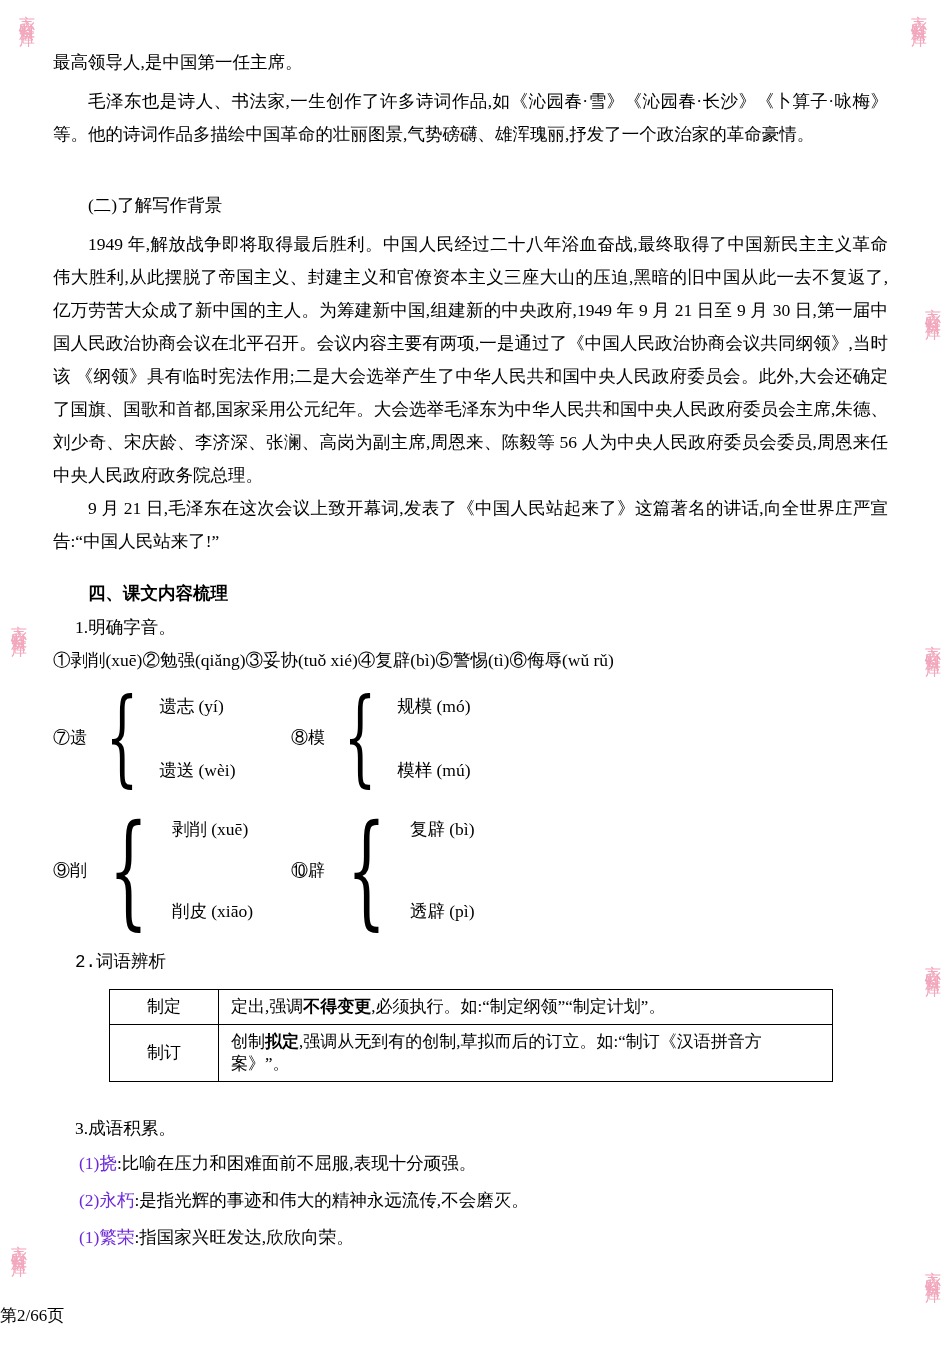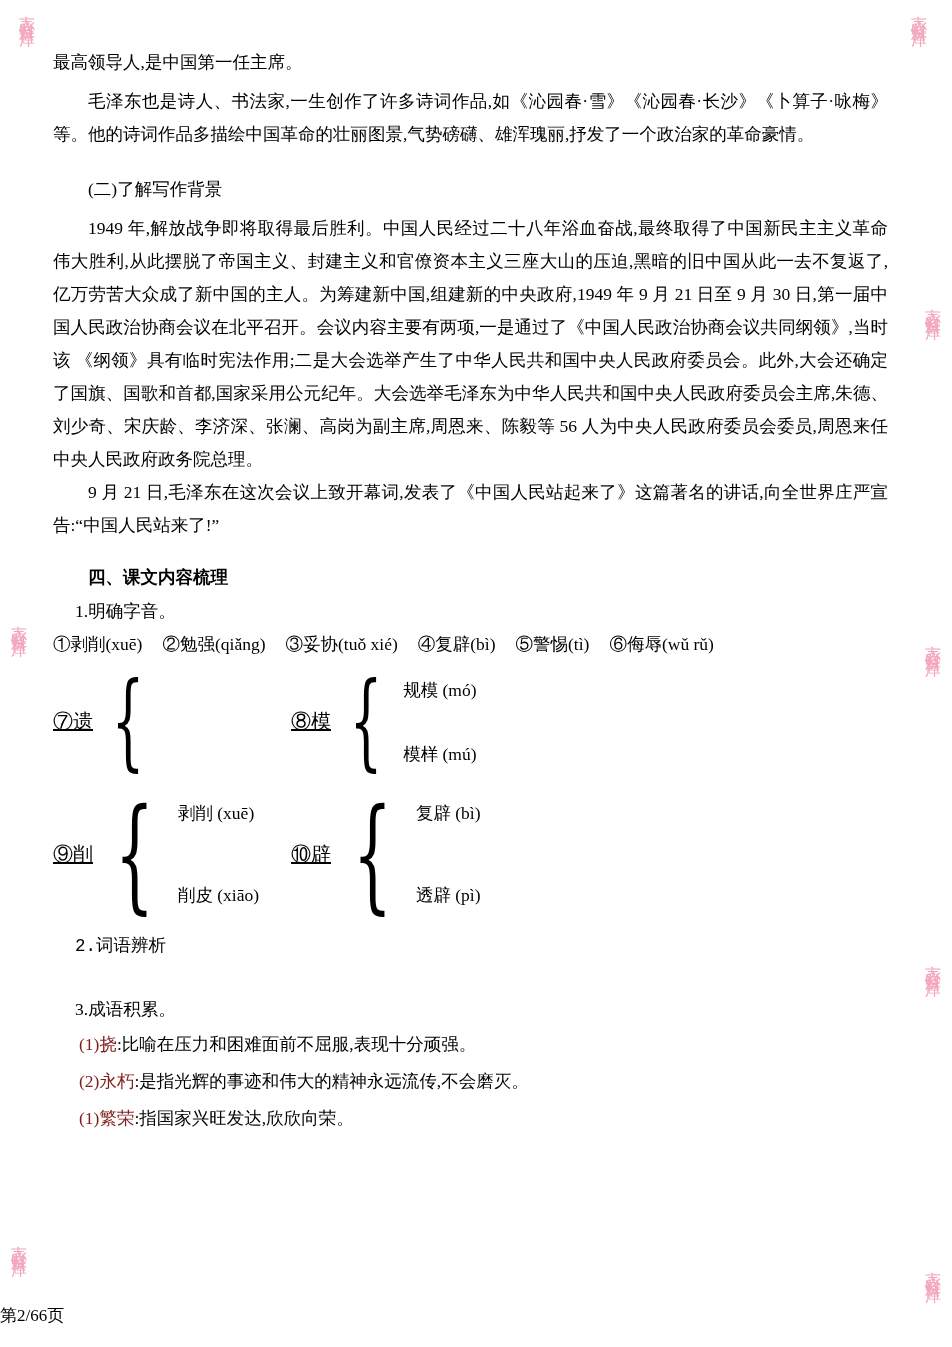--- a/index.html
+++ b/index.html
@@ -36,39 +36,38 @@
     left:53px;right:64px;top:46px;
     font-size:17.5px;
   }
   .para{
     margin:0;
     line-height:33px;
     text-align:justify;
   }
   .indent{text-indent:2em;}
   .mt-sm{margin-top:6px;}
-  .mt-md{margin-top:22px;}
+  .mt-md{margin-top:38px;}
   .mt-lg{margin-top:30px;}
   .mt-xl{margin-top:20px;font-family:Liberation Mono, monospace;}
   .heading-bold{font-weight:bold;}
   .sub{padding-left:22px;}
 
   .phonetics{
     display:flex;
-    gap:20px;
     line-height:33px;
     white-space:nowrap;
   }
 
   .poly-row{display:flex;align-items:center;}
   .poly-row-1{margin-top:14px;}
   .poly-row-2{margin-top:30px;}
   .poly-col-1{flex:0 0 238px;}
   .poly-group{display:flex;align-items:center;}
-  .poly-label{font-size:20px;text-decoration:underline;}
+  .poly-label{font-size:17px;}
   .poly-brace{
     font-family:"DejaVu Serif",serif;
     font-weight:300;
     line-height:0.9;
     transform:scaleX(0.5);
     display:inline-block;
     margin:0 0 0 2px;
   }
   .poly-row-1 .poly-brace{font-size:104px;}
   .poly-row-2 .poly-brace{font-size:124px;}
@@ -96,21 +95,21 @@
     width:84px;
     text-align:center;
   }
 
   .idiom{
     margin:0;
     padding-left:26px;
     line-height:37px;
     text-align:justify;
   }
-  .red{color:#7f1d1d;}
+  .red{color:#6d28d9;}
 
   .footer{
     position:absolute;
     bottom:20px;
     left:0;
     width:100%;
     text-align:left;
     font-size:17px;
   }
 </style>
@@ -149,20 +148,24 @@
     <span>③妥协(tuǒ xié)</span>
     <span>④复辟(bì)</span>
     <span>⑤警惕(tì)</span>
     <span>⑥侮辱(wǔ rǔ)</span>
   </div>
 
   <div class="poly-row poly-row-1">
     <div class="poly-group poly-col-1">
       <span class="poly-label">⑦遗</span>
       <span class="poly-brace">{</span>
+      <span class="poly-items">
+        <span>遗志 (yí)</span>
+        <span>遗送 (wèi)</span>
+      </span>
     </div>
     <div class="poly-group">
       <span class="poly-label">⑧模</span>
       <span class="poly-brace">{</span>
       <span class="poly-items">
         <span>规模 (mó)</span>
         <span>模样 (mú)</span>
       </span>
     </div>
   </div>
@@ -181,20 +184,32 @@
       <span class="poly-brace">{</span>
       <span class="poly-items">
         <span>复辟 (bì)</span>
         <span>透辟 (pì)</span>
       </span>
     </div>
   </div>
 
   <p class="para sub mt-xl">2.词语辨析</p>
 
+  <table class="disc-table">
+    <tbody>
+        <tr>
+      <td class="term">制定</td>
+      <td><span>定出,强调</span><b>不得变更</b><span>,必须执行。如:“制定纲领”“制定计划”。</span></td>
+    </tr>
+    <tr>
+      <td class="term">制订</td>
+      <td><span>创制</span><b>拟定</b><span>,强调从无到有的创制,草拟而后的订立。如:“制订《汉语拼音方案》”。</span></td>
+    </tr>
+  </tbody>
+    </table>
 
   <p class="para sub mt-lg">3.成语积累。</p>
 
   <p class="idiom"><span class="red">(1)挠</span><span>:比喻在压力和困难面前不屈服,表现十分顽强。</span></p>
   <p class="idiom"><span class="red">(2)永朽</span><span>:是指光辉的事迹和伟大的精神永远流传,不会磨灭。</span></p>
   <p class="idiom"><span class="red">(1)繁荣</span><span>:指国家兴旺发达,欣欣向荣。</span></p>
 
 </main>
 
 <div class="footer">第2/66页</div>

